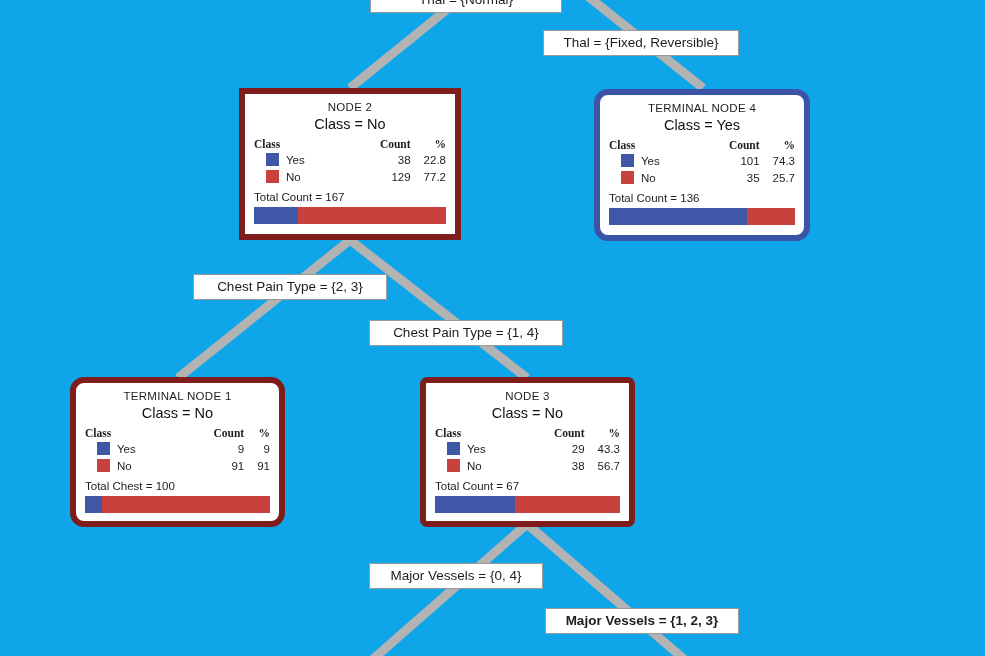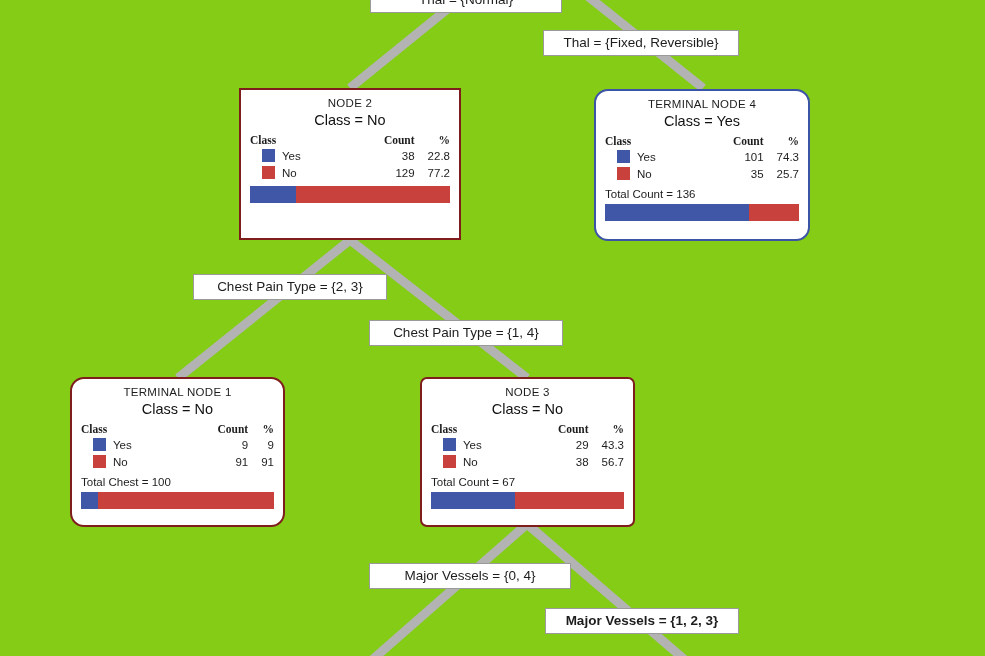--- a/index.html
+++ b/index.html
@@ -8,37 +8,37 @@
     background: #ffffff;
   }
   body {
     font-family: "Liberation Sans", sans-serif;
     -webkit-font-smoothing: antialiased;
   }
   #canvas {
     position: relative;
     width: 985px;
     height: 656px;
-    background: #84cc16;
+    background: #0ea5e9;
     overflow: hidden;
   }
   #edges {
     position: absolute;
     left: 0;
     top: 0;
     width: 985px;
     height: 656px;
   }
 
   
   .node {
     position: absolute;
     box-sizing: border-box;
     background: #ffffff;
-    border: 2px solid #7f1d1d;
+    border: 6px solid #7f1d1d;
     padding: 6px 9px 8px 9px;
   }
   .node.terminal {
     border-radius: 14px;
   }
   .node.blue {
     border-color: #3b54a5;
   }
 
   .node-title {
@@ -148,21 +148,21 @@
   </svg>
 
   <div class="edge-label" style="left:370px; top:-13px; width:192px;">Thal = {Normal}</div>
 
   <div class="edge-label" style="left:543px; top:30px; width:196px;">Thal = {Fixed, Reversible}</div>
 
   <div class="edge-label" style="left:193px; top:274px; width:194px;">Chest Pain Type = {2, 3}</div>
 
   <div class="edge-label" style="left:369px; top:320px; width:194px;">Chest Pain Type = {1, 4}</div>
 
-  <div class="edge-label" style="left:369px; top:563px; width:202px;">Major Vessels = {0, 4}</div>
+  <div class="edge-label" style="left:369px; top:563px; width:174px;">Major Vessels = {0, 4}</div>
 
   <div class="edge-label" style="left:545px; top:608px; width:194px;font-weight:bold;">Major Vessels = {1, 2, 3}</div>
 
   <div class="node" style="left:239px; top:88px; width:222px; height:152px;">
     <div class="node-title">NODE 2</div>
     <div class="node-class">Class = No</div>
     <table class="cls">
       <tbody>
           <tr>
         <th class="swatch-cell">Class</th>
@@ -178,20 +178,21 @@
       </tr>
       <tr>
         <td class="swatch-cell">
           <span class="swatch no"></span><span>No</span>
         </td>
         <td class="num">129</td>
         <td class="pct">77.2</td>
       </tr>
     </tbody>
       </table>
+    <div class="total">Total Count = 167</div>
     <div class="stackbar">
       <div class="seg-yes" style="width:22.8%"></div>
       <div class="seg-no" style="width:77.2%"></div>
     </div>
   </div>
 
   <div class="node terminal blue" style="left:594px; top:89px; width:216px; height:152px;">
     <div class="node-title">TERMINAL NODE 4</div>
     <div class="node-class">Class = Yes</div>
     <table class="cls">

